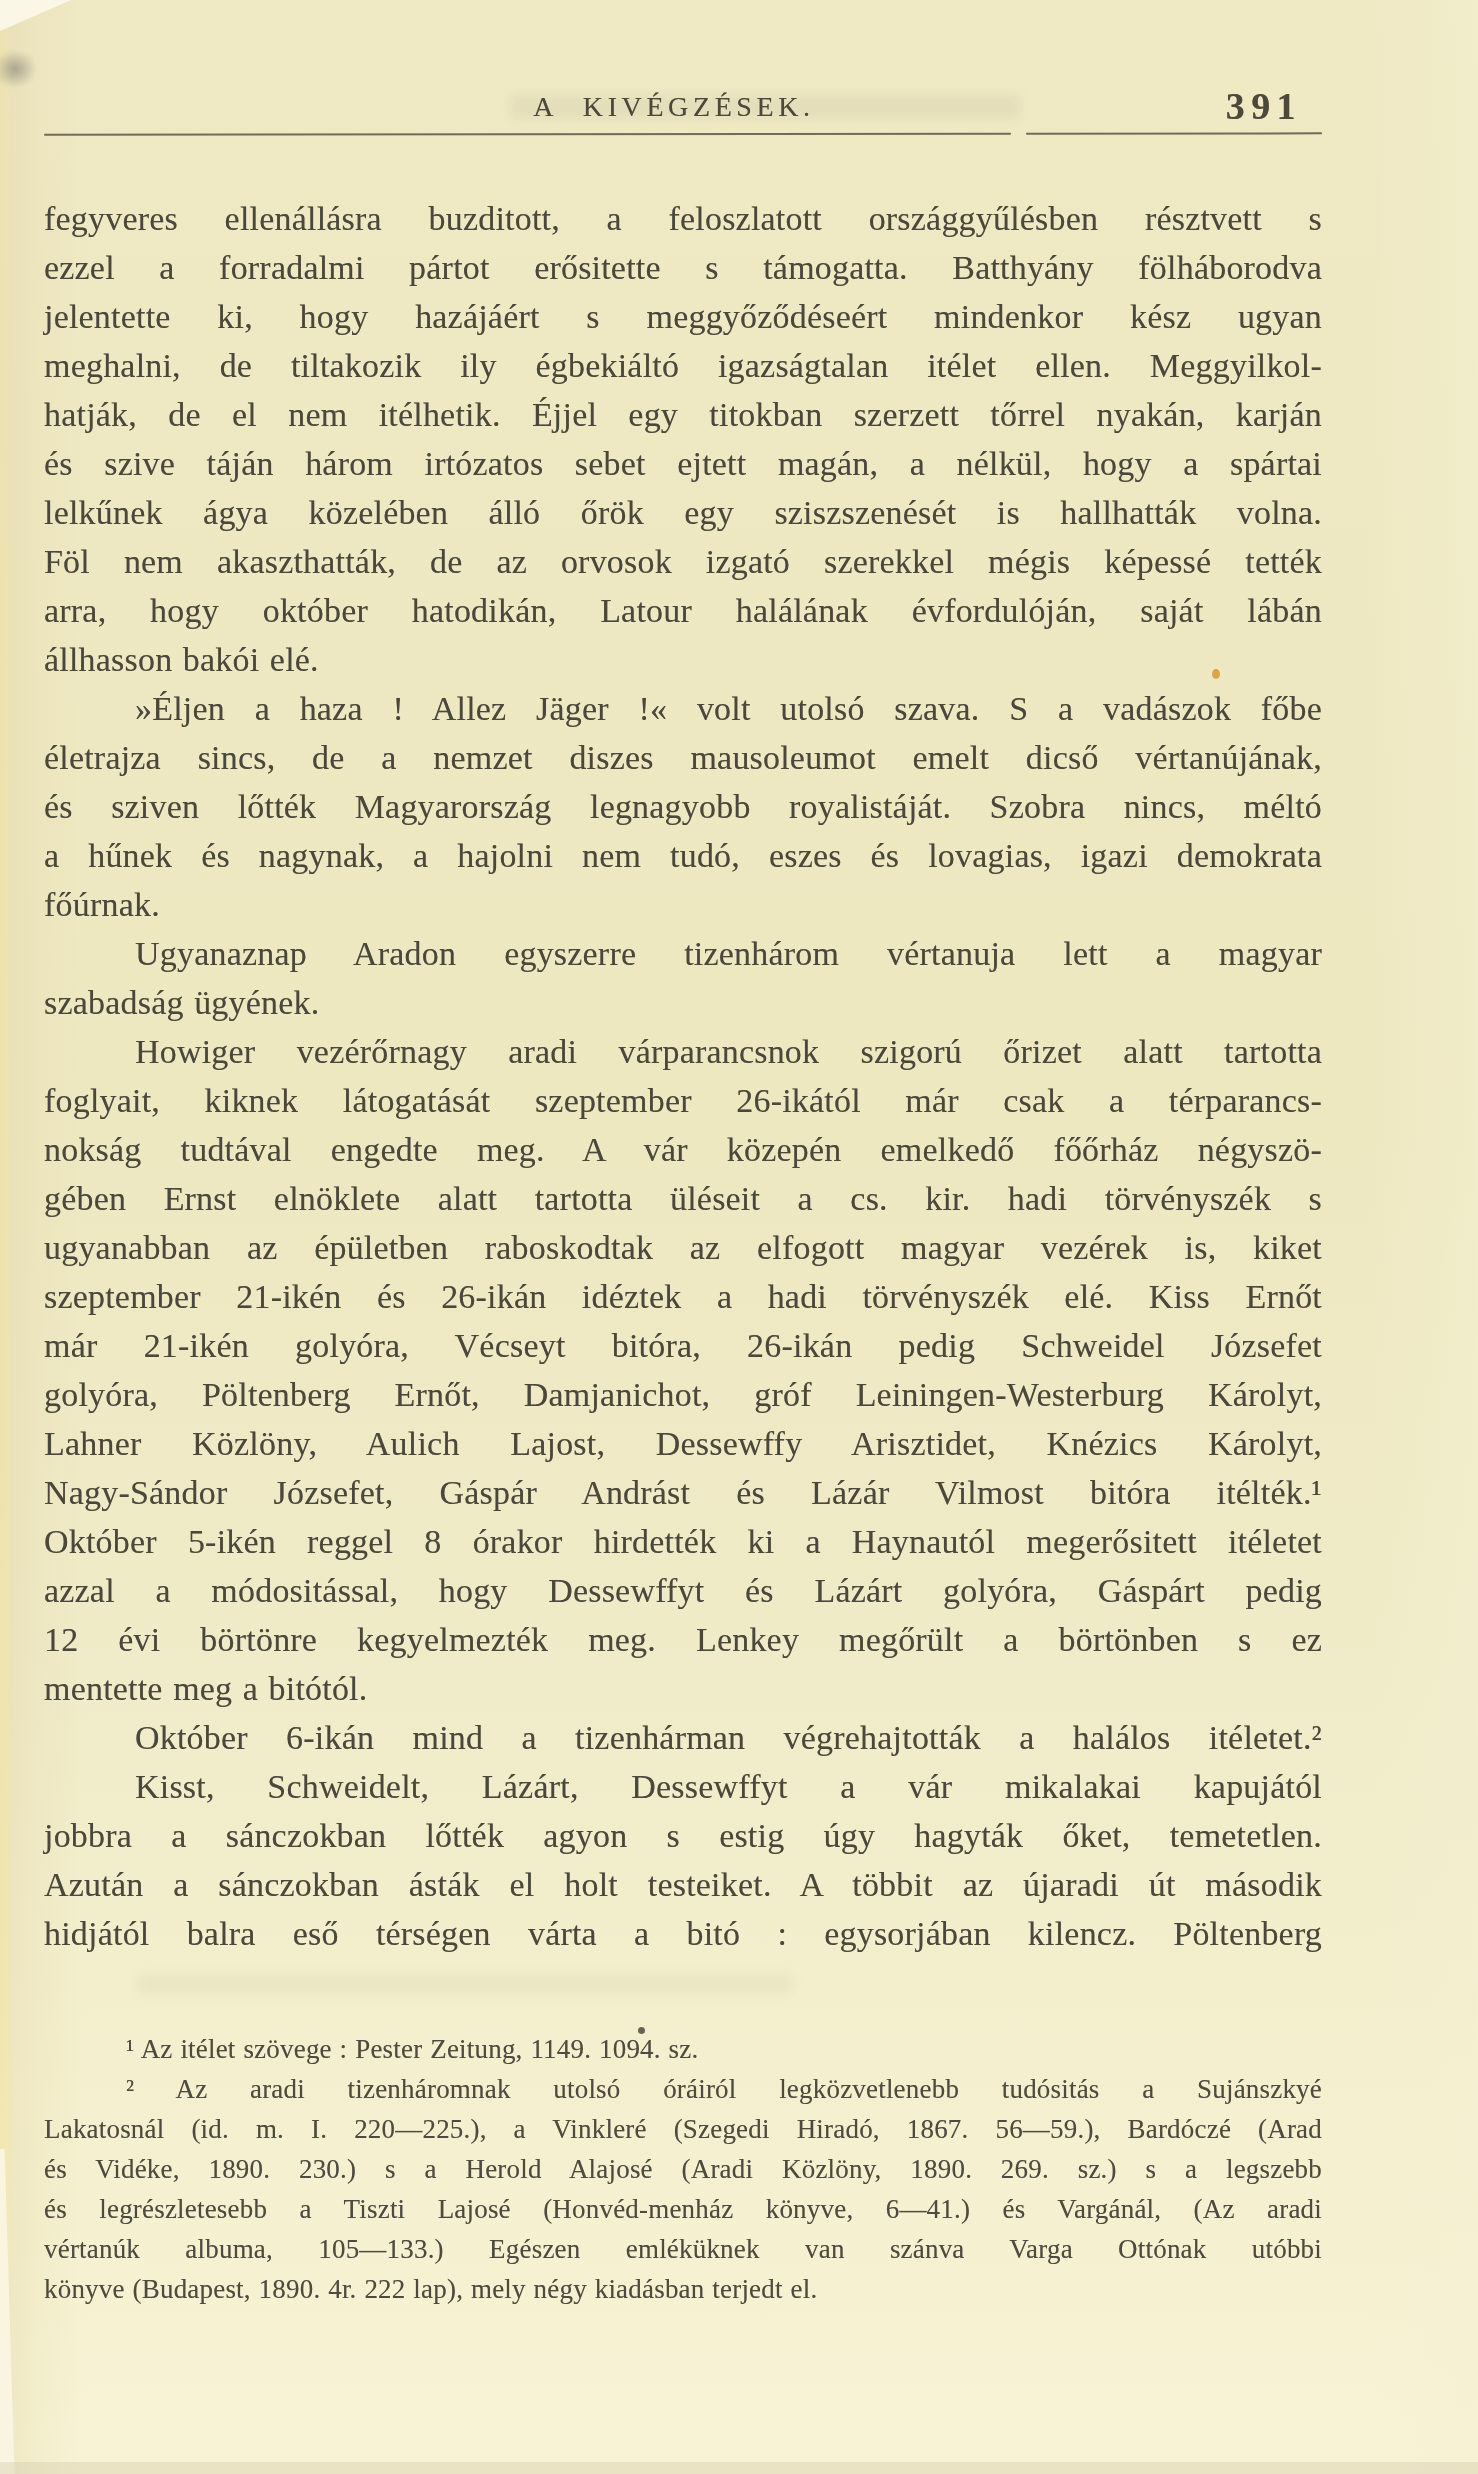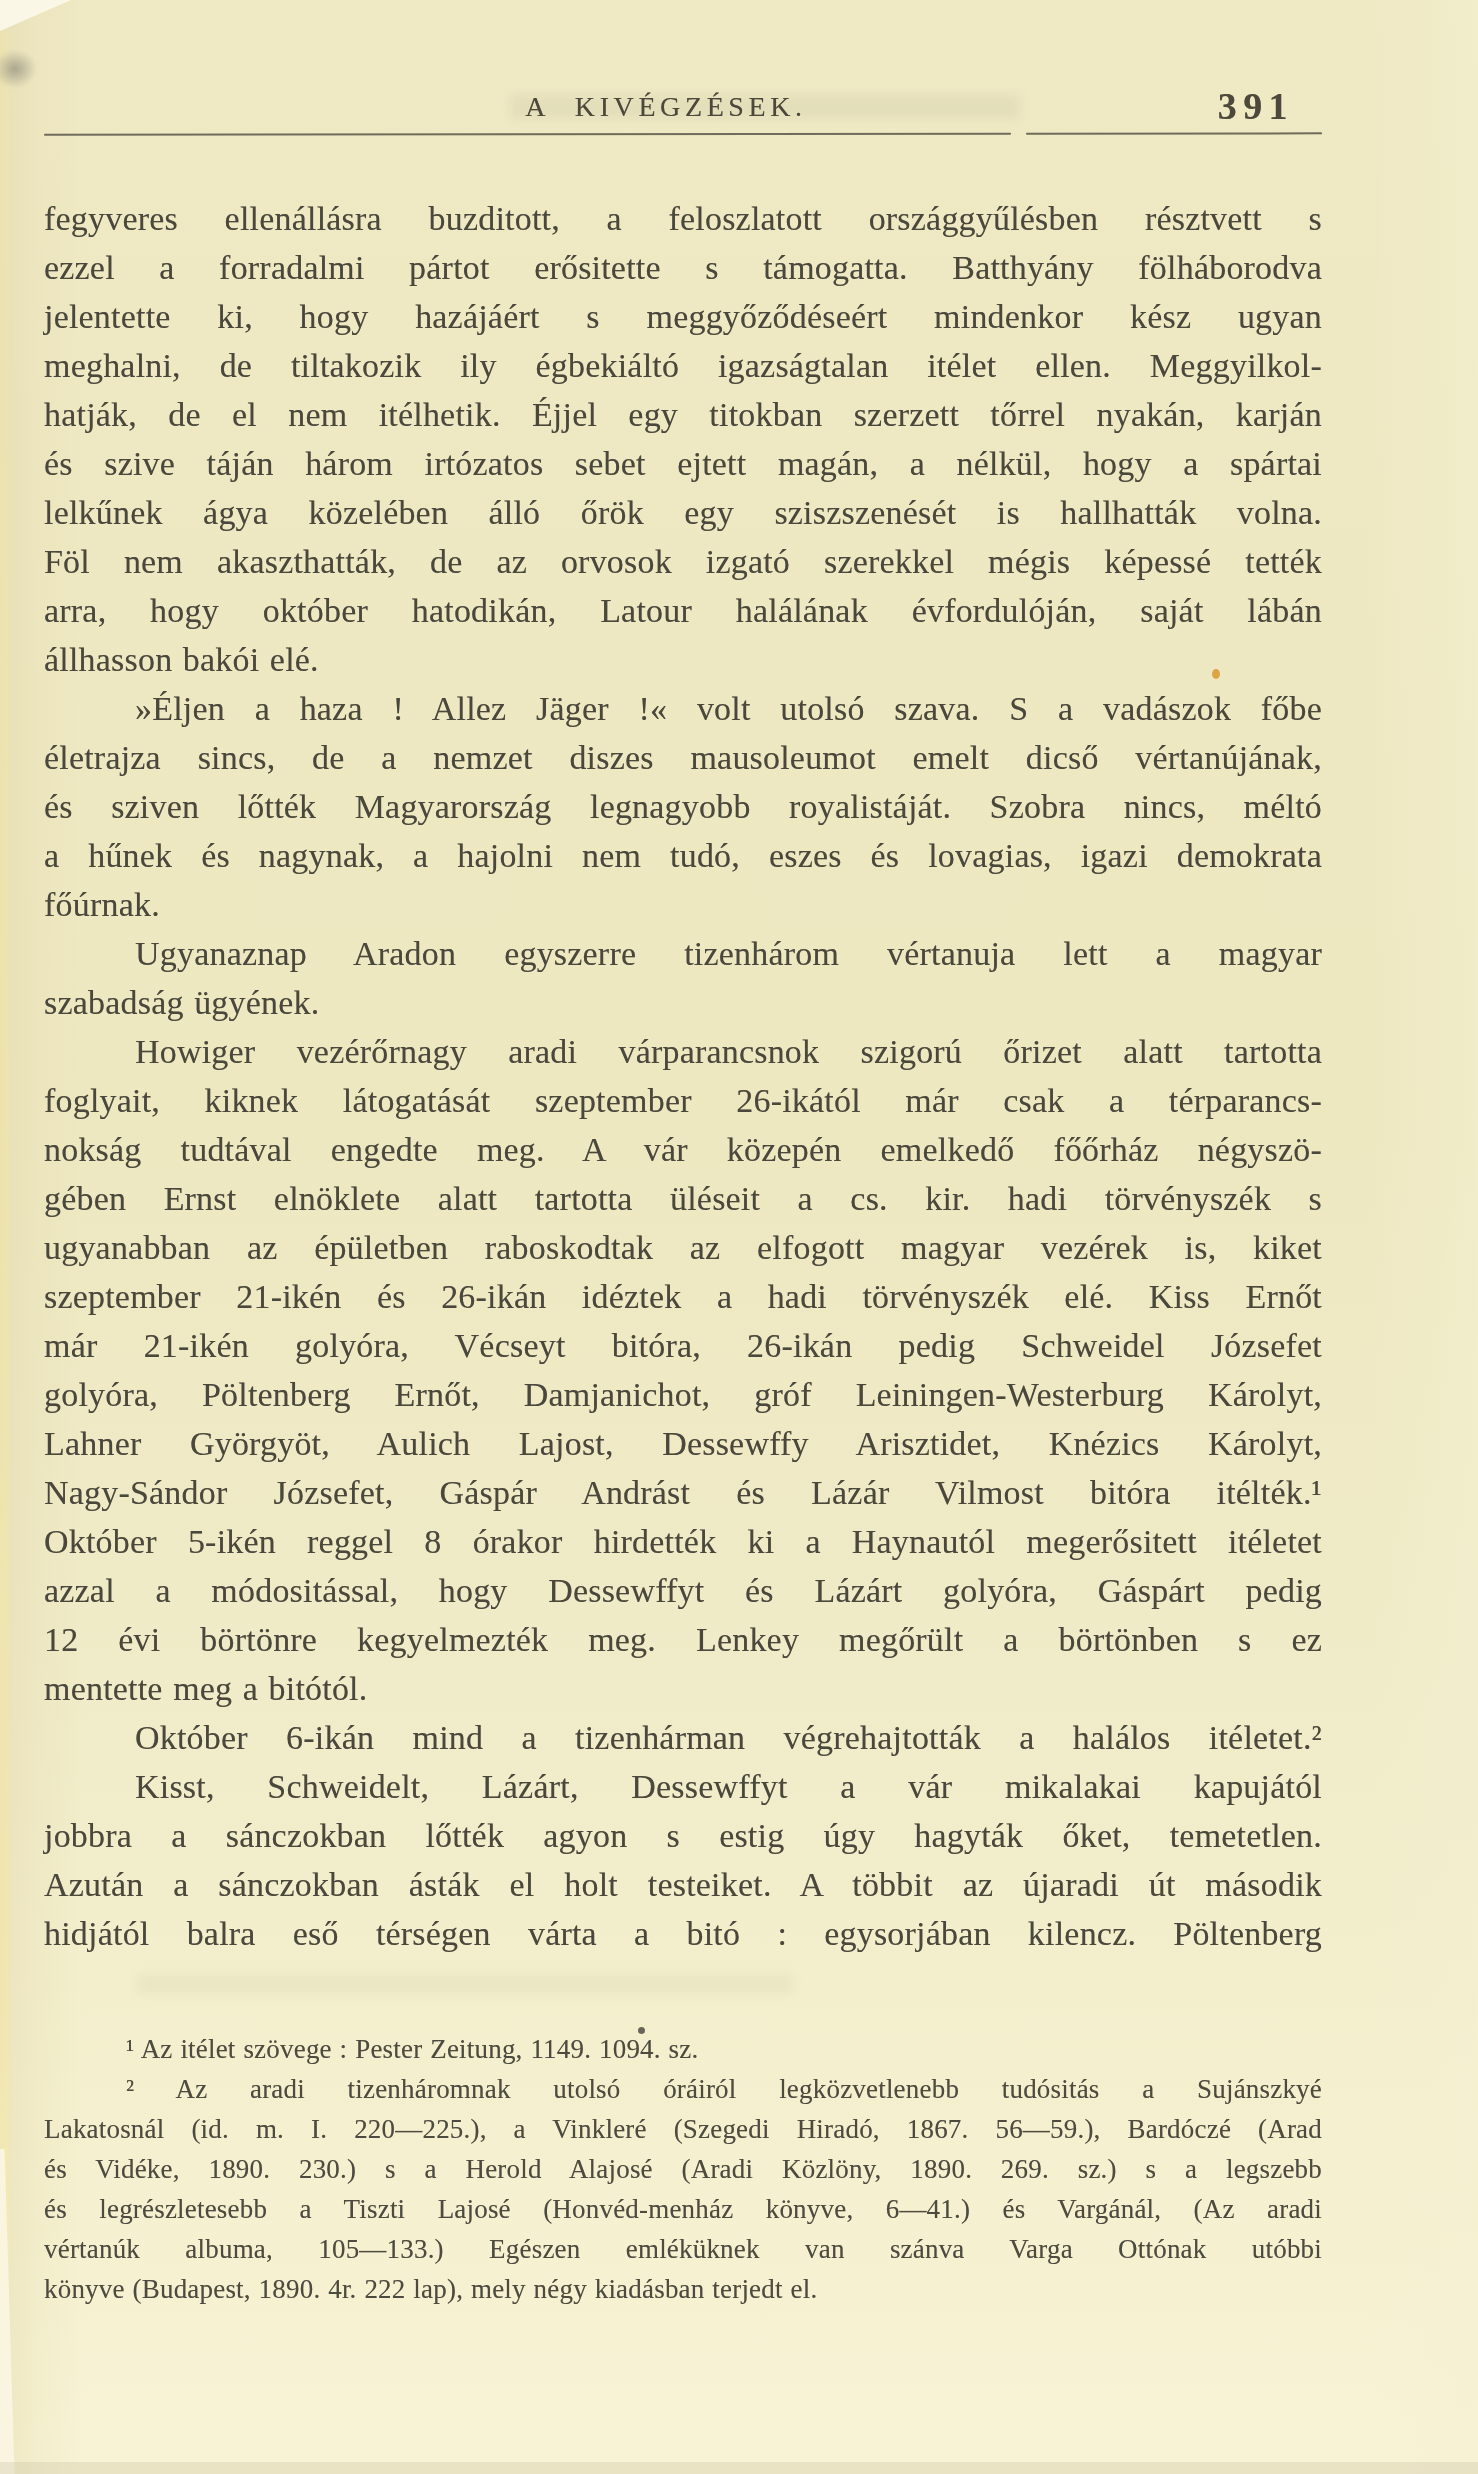--- a/index.html
+++ b/index.html
@@ -9,21 +9,21 @@
     margin:0 auto;
     overflow:hidden;
     font-family:"Liberation Serif","DejaVu Serif",serif;
     background:
       linear-gradient(90deg, rgba(216,202,152,.30) 0px, rgba(216,202,152,.12) 35px, rgba(216,202,152,0) 82px),
       linear-gradient(270deg, rgba(244,240,210,.45) 0px, rgba(244,240,210,0) 109px),
       linear-gradient(180deg, #efe9c4 0%, #eee8c1 45%, #f0ebc8 68%, #f5f0cf 88%, #f7f3d4 100%);
     color:#4a483c;
   }
   
-  .header-row{position:absolute;left:36px;top:91px;width:1278px;height:55px;}
+  .header-row{position:absolute;left:44px;top:91px;width:1278px;height:55px;}
   .running-title{
     display:block;text-align:center;transform:translateX(-9px);
     font-size:28px;letter-spacing:4.6px;word-spacing:14.6px;
     color:#4c493c;text-shadow:0 0 0.5px rgba(70,66,52,.45);
   }
   .page-number{
     position:absolute;right:20px;top:-7.3px;
     font-size:38px;letter-spacing:6.4px;color:#4c493c;
     text-shadow:0 0 0.5px rgba(70,66,52,.45);
     font-weight:bold;
@@ -137,21 +137,21 @@
     <div class="bl j ind">Ugyanaznap Aradon egyszerre tizenhárom vértanuja lett a magyar</div>
     <div class="bl shrt">szabadság ügyének.</div>
     <div class="bl j ind">Howiger vezérőrnagy aradi várparancsnok szigorú őrizet alatt tartotta</div>
     <div class="bl j">foglyait, kiknek látogatását szeptember 26-ikától már csak a térparancs-</div>
     <div class="bl j">nokság tudtával engedte meg. A vár közepén emelkedő főőrház négyszö-</div>
     <div class="bl j">gében Ernst elnöklete alatt tartotta üléseit a cs. kir. hadi törvényszék s</div>
     <div class="bl j">ugyanabban az épületben raboskodtak az elfogott magyar vezérek is, kiket</div>
     <div class="bl j">szeptember 21-ikén és 26-ikán idéztek a hadi törvényszék elé. Kiss Ernőt</div>
     <div class="bl j">már 21-ikén golyóra, Vécseyt bitóra, 26-ikán pedig Schweidel Józsefet</div>
     <div class="bl j">golyóra, Pöltenberg Ernőt, Damjanichot, gróf Leiningen-Westerburg Károlyt,</div>
-    <div class="bl j">Lahner Györgyöt, Aulich Lajost, Dessewffy Arisztidet, Knézics Károlyt,</div>
+    <div class="bl j">Lahner Közlöny, Aulich Lajost, Dessewffy Arisztidet, Knézics Károlyt,</div>
     <div class="bl j">Nagy-Sándor Józsefet, Gáspár Andrást és Lázár Vilmost bitóra itélték.¹</div>
     <div class="bl j">Október 5-ikén reggel 8 órakor hirdették ki a Haynautól megerősitett itéletet</div>
     <div class="bl j">azzal a módositással, hogy Dessewffyt és Lázárt golyóra, Gáspárt pedig</div>
     <div class="bl j">12 évi börtönre kegyelmezték meg. Lenkey megőrült a börtönben s ez</div>
     <div class="bl shrt">mentette meg a bitótól.</div>
     <div class="bl j ind">Október 6-ikán mind a tizenhárman végrehajtották a halálos itéletet.²</div>
     <div class="bl j ind">Kisst, Schweidelt, Lázárt, Dessewffyt a vár mikalakai kapujától</div>
     <div class="bl j">jobbra a sánczokban lőtték agyon s estig úgy hagyták őket, temetetlen.</div>
     <div class="bl j">Azután a sánczokban ásták el holt testeiket. A többit az újaradi út második</div>
     <div class="bl j">hidjától balra eső térségen várta a bitó : egysorjában kilencz. Pöltenberg</div>

